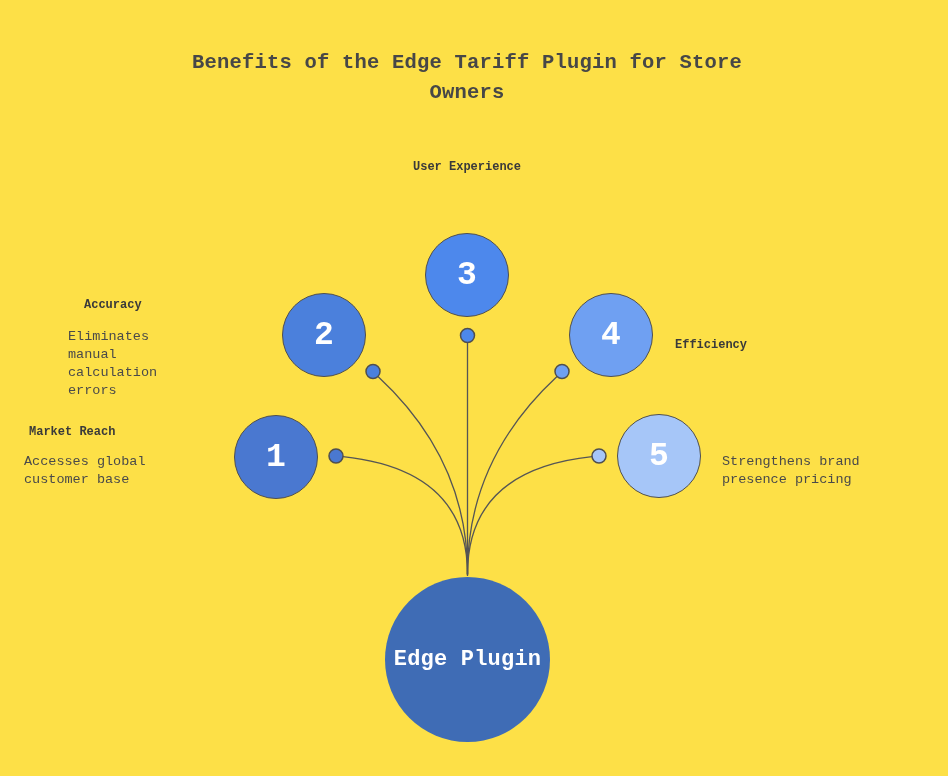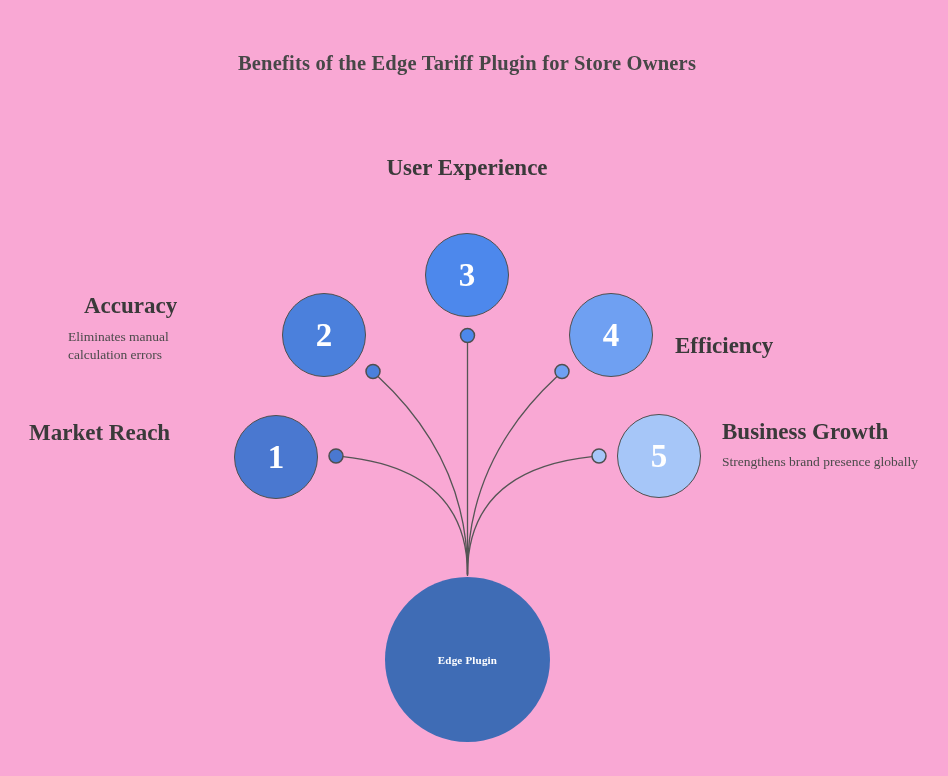--- a/index.html
+++ b/index.html
@@ -1,45 +1,45 @@
 <!DOCTYPE html>
 <html><head>
 <meta charset="utf-8">
 <style>
   html,body{margin:0;padding:0;background:#fff;}
   .canvas{
-    position:relative;width:948px;height:776px;background:#f9a8d4;
-    font-family:Liberation Serif, serif;overflow:hidden;
+    position:relative;width:948px;height:776px;background:#fde047;
+    font-family:Liberation Mono, monospace;overflow:hidden;
   }
   .page-title{
     position:absolute;left:187px;top:48px;width:560px;
     text-align:center;font-size:20.5px;font-weight:bold;line-height:30px;
     color:#474747;letter-spacing:.2px;
   }
   .node-title{
-    position:absolute;font-size:23px;font-weight:bold;color:#3a3a3a;
+    position:absolute;font-size:12px;font-weight:bold;color:#3a3a3a;
     white-space:nowrap;line-height:21px;
   }
   .node-desc{
     position:absolute;font-size:13.5px;color:#4a4a4a;line-height:18px;
   }
   .ta-r{text-align:left;}
   .ta-c{text-align:center;}
   svg.connectors{position:absolute;left:0;top:0;pointer-events:none;}
   .circle{
     position:absolute;width:84px;height:84px;border-radius:50%;
     border:1.6px solid #4f4f4f;box-sizing:border-box;
     display:flex;align-items:center;justify-content:center;
   }
   .circle .num{color:#ffffff;font-size:33px;font-weight:bold;line-height:1;}
   .center-circle{
     position:absolute;left:385px;top:577px;width:165px;height:165px;border-radius:50%;
     display:flex;align-items:center;justify-content:center;
   }
-  .center-circle .label{color:#ffffff;font-size:11px;font-weight:bold;letter-spacing:.2px;text-align:right;}
+  .center-circle .label{color:#ffffff;font-size:22px;font-weight:bold;letter-spacing:.2px;text-align:right;}
   
   .t-market{left:29px;top:422px;text-align:center;}
   .t-accuracy{left:84px;top:295px;}
   .t-ux{left:317px;top:157px;width:300px;}
   .t-eff{left:675px;top:295px;margin-top:40px;}
   .t-growth{left:722px;top:421px;}
   
   .d-market{right:734px;top:453px;width:190px;}
   .d-accuracy{right:745px;top:328px;width:135px;}
   .d-ux{left:317px;top:194px;width:300px;}
@@ -86,28 +86,28 @@
     <span class="num">3</span>
   </div>
   <div class="circle c4" style="background: rgb(111, 160, 242); border-color: rgb(79, 79, 79);">
     <span class="num">4</span>
   </div>
   <div class="circle c5" style="background: rgb(166, 198, 248); border-color: rgb(79, 79, 79);">
     <span class="num">5</span>
   </div>
 
   <div class="node-title t-market">Market Reach</div>
+  <div class="node-desc d-market ta-r">Accesses global customer base</div>
 
   <div class="node-title t-accuracy">Accuracy</div>
   <div class="node-desc d-accuracy ta-r">Eliminates manual calculation errors</div>
 
   <div class="node-title t-ux ta-c">User Experience</div>
 
   <div class="node-title t-eff">Efficiency</div>
 
-  <div class="node-title t-growth">Business Growth</div>
-  <div class="node-desc d-growth">Strengthens brand presence globally</div>
+  <div class="node-desc d-growth">Strengthens brand presence pricing</div>
 
   <div class="center-circle" style="background: rgb(63, 108, 181);">
     <span class="label">Edge Plugin</span>
   </div>
 
 </div>
 
 </body></html>

